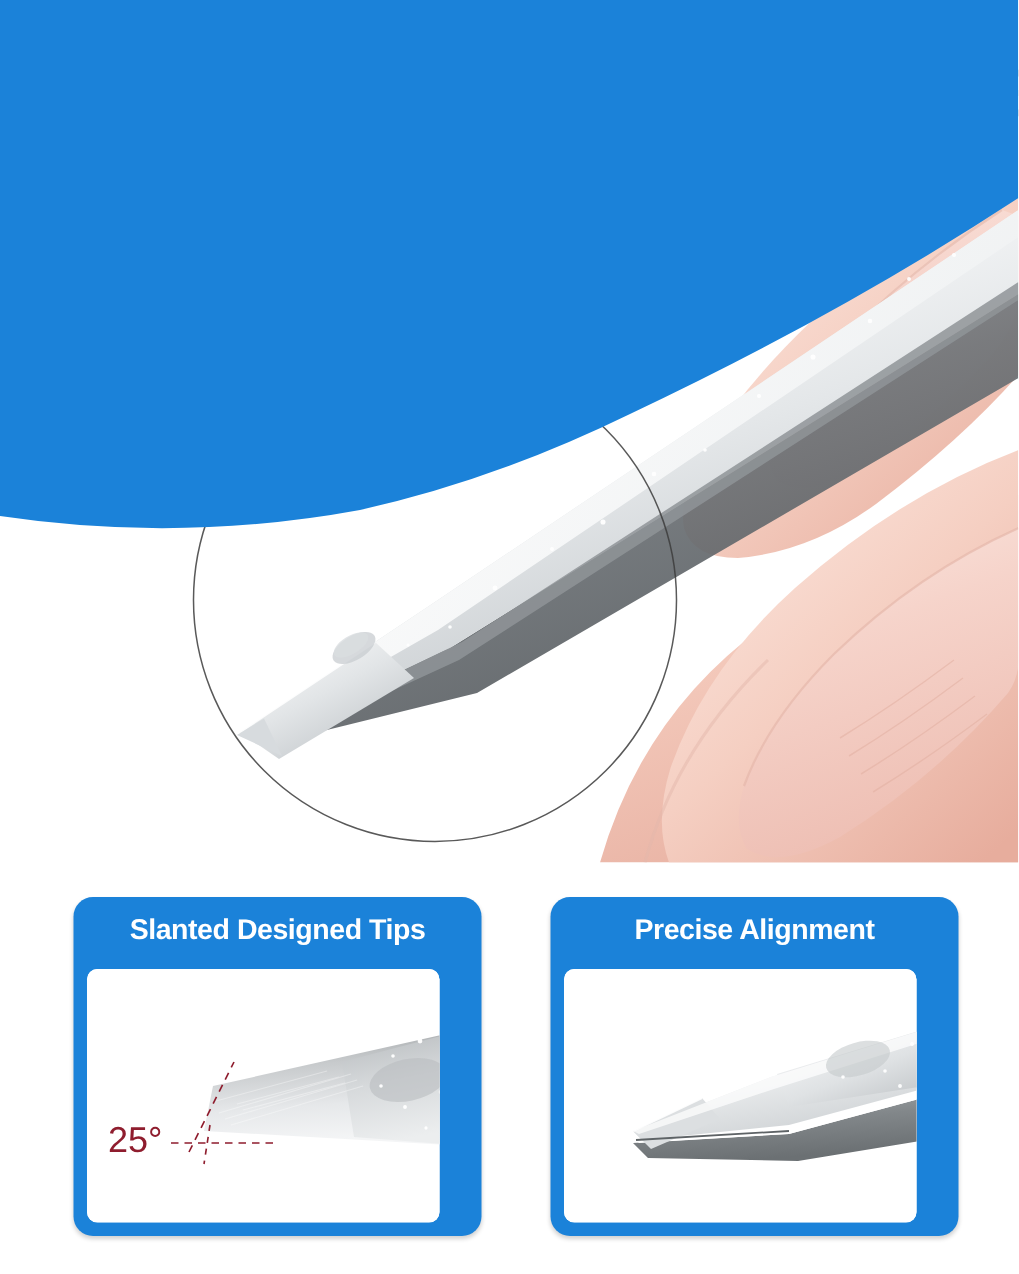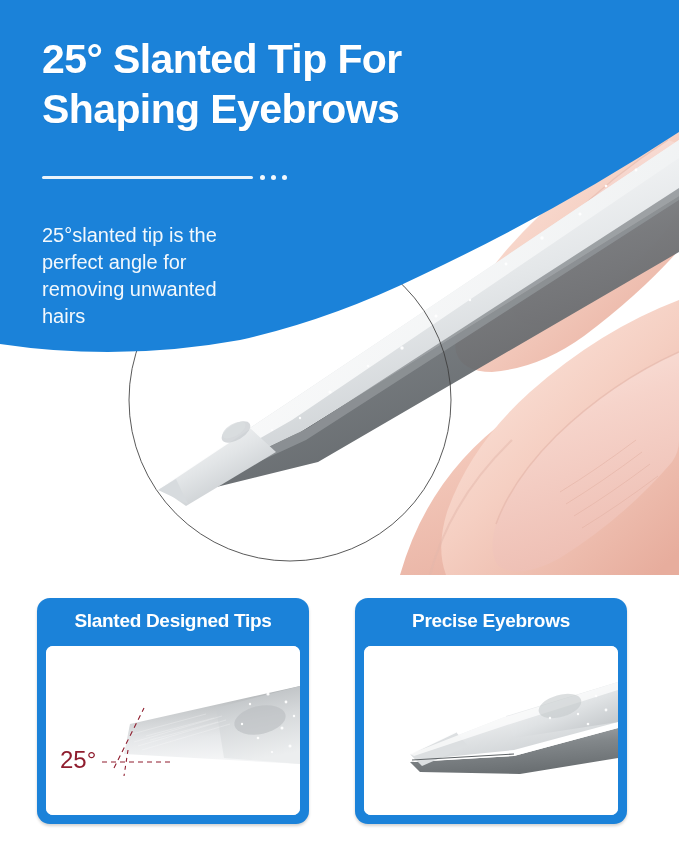--- a/index.html
+++ b/index.html
@@ -103,38 +103,39 @@
   }
   .card {
     position: absolute;
     top: 0;
     width: 272px;
     height: 226px;
     background: #1b82d9;
     border-radius: 13px;
     box-shadow: 0 2px 3px rgba(0,0,0,0.18);
     overflow: hidden;
+    margin-left: 12px;
   }
   .card.left  { left: 37px; }
   .card.right { left: 355px; }
   .card-title {
     position: absolute;
     left: 0; top: 12px;
     width: 272px;
     text-align: center;
     font-size: 19px;
     font-weight: 700;
     color: #ffffff;
     letter-spacing: -0.3px;
   }
   .card-body {
     position: absolute;
     left: 9px;
     top: 48px;
-    width: 254px;
+    width: 235px;
     height: 169px;
     background: #ffffff;
     border-radius: 7px;
     overflow: hidden;
   }
   .card-art { position: absolute; left: 0; top: 0; }
   .card-caption {
     position: absolute;
     left: 8px;
     width: 238px;
@@ -276,36 +277,20 @@
     </svg>
   </div>
 
   <svg id="blue-panel" viewBox="0 0 679 360">
     <path d="M0 0 L679 0 L679 132
              Q560 210 420 276
              Q330 320 240 340
              Q120 362 0 344 Z" fill="#1b82d9"></path>
   </svg>
 
-  <div id="hero-text">
-    <h1 id="hero-heading">25° Slanted Tip For
-Shaping Eyebrows</h1>
-
-    <div id="hero-divider">
-      <span class="rule"></span>
-      <span class="dot d1"></span>
-      <span class="dot d2"></span>
-      <span class="dot d3"></span>
-    </div>
-
-    <p id="hero-body">25°slanted tip is the
-perfect angle for
-removing unwanted
-hairs</p>
-  </div>
 
   <div id="cards">
 
     <div class="card left">
       <div class="card-title">Slanted Designed Tips</div>
       <div class="card-body">
         <svg class="card-art" width="254" height="169" viewBox="0 0 254 169">
           <defs>
             <linearGradient id="bladeG" x1="0" y1="0" x2="0.15" y2="1">
               <stop offset="0%" stop-color="#9b9fa2"></stop>
@@ -354,21 +339,21 @@
           <path d="M56 116 L128 116" stroke="#8f1d2e" stroke-width="1.1" stroke-dasharray="5,4" fill="none"></path>
 
           <path d="M82 104 L78 130" stroke="#8f1d2e" stroke-width="1.1" stroke-dasharray="4,4" fill="none"></path>
 
           <text x="14" y="122" font-family="Liberation Sans, sans-serif" font-size="24" fill="#8f1d2e">25°</text>
         </svg>
       </div>
     </div>
 
     <div class="card right">
-      <div class="card-title">Precise Eyebrows</div>
+      <div class="card-title">Precise Alignment</div>
       <div class="card-body">
         <svg class="card-art" width="254" height="169" viewBox="0 0 254 169">
           <defs>
             <linearGradient id="upArm" x1="0.2" y1="0" x2="0.7" y2="1">
               <stop offset="0%" stop-color="#ffffff"></stop>
               <stop offset="40%" stop-color="#eef0f1"></stop>
               <stop offset="100%" stop-color="#c9cdd0"></stop>
             </linearGradient>
             <linearGradient id="upArm2" x1="0.1" y1="0" x2="0.9" y2="1">
               <stop offset="0%" stop-color="#fbfbfc"></stop>

